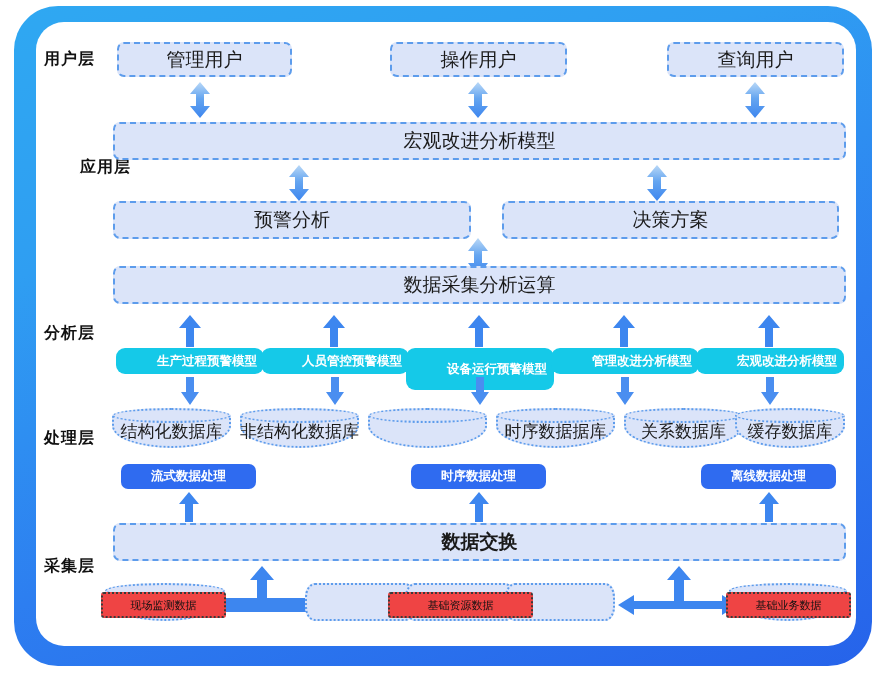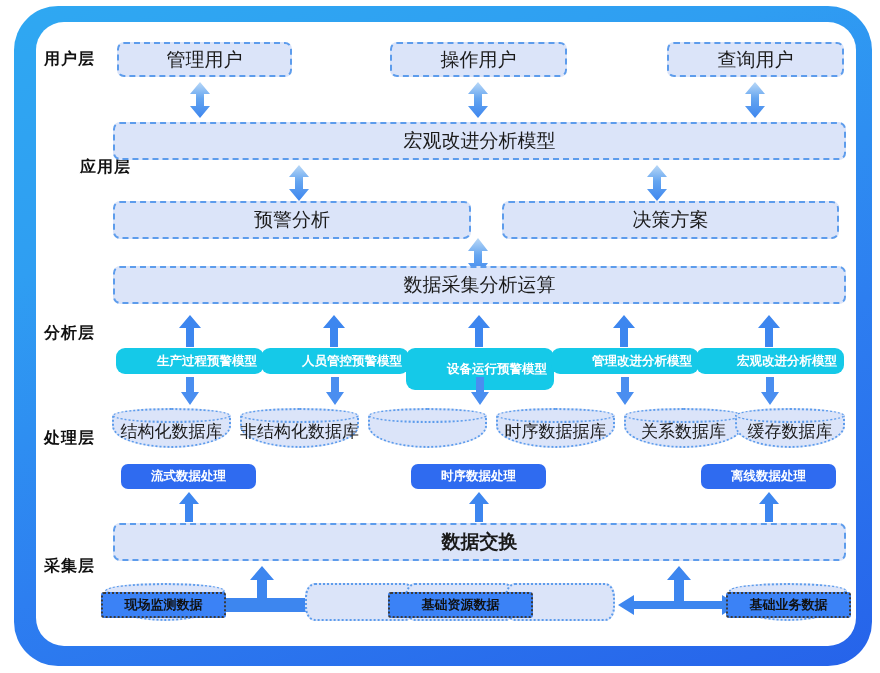--- a/index.html
+++ b/index.html
@@ -108,25 +108,25 @@
   
   .cylwide { position: absolute; }
   .cylwide .seg {
     position: absolute; top: 0; height: 100%;
     background: #dbe4f9;
     border: 2px dotted #5d9cec;
     border-radius: 10px / 14px;
   }
   .cap-label {
     position: absolute;
-    background: #3b82f6;
+    background: #ef4444;
     border: 2px dotted #3a3a3a;
     border-radius: 3px;
     display: flex; align-items: center; justify-content: center;
-    font-size: 13px; color: #111111; white-space: nowrap; font-weight: bold;
+    font-size: 11px; color: #111111; white-space: nowrap;
   }
 
   
   .arrow { position: absolute; }
   .arrow svg { display: block; }
 
   
   .bar { position: absolute; background: #3d86ef; }
 </style>
 </head>

